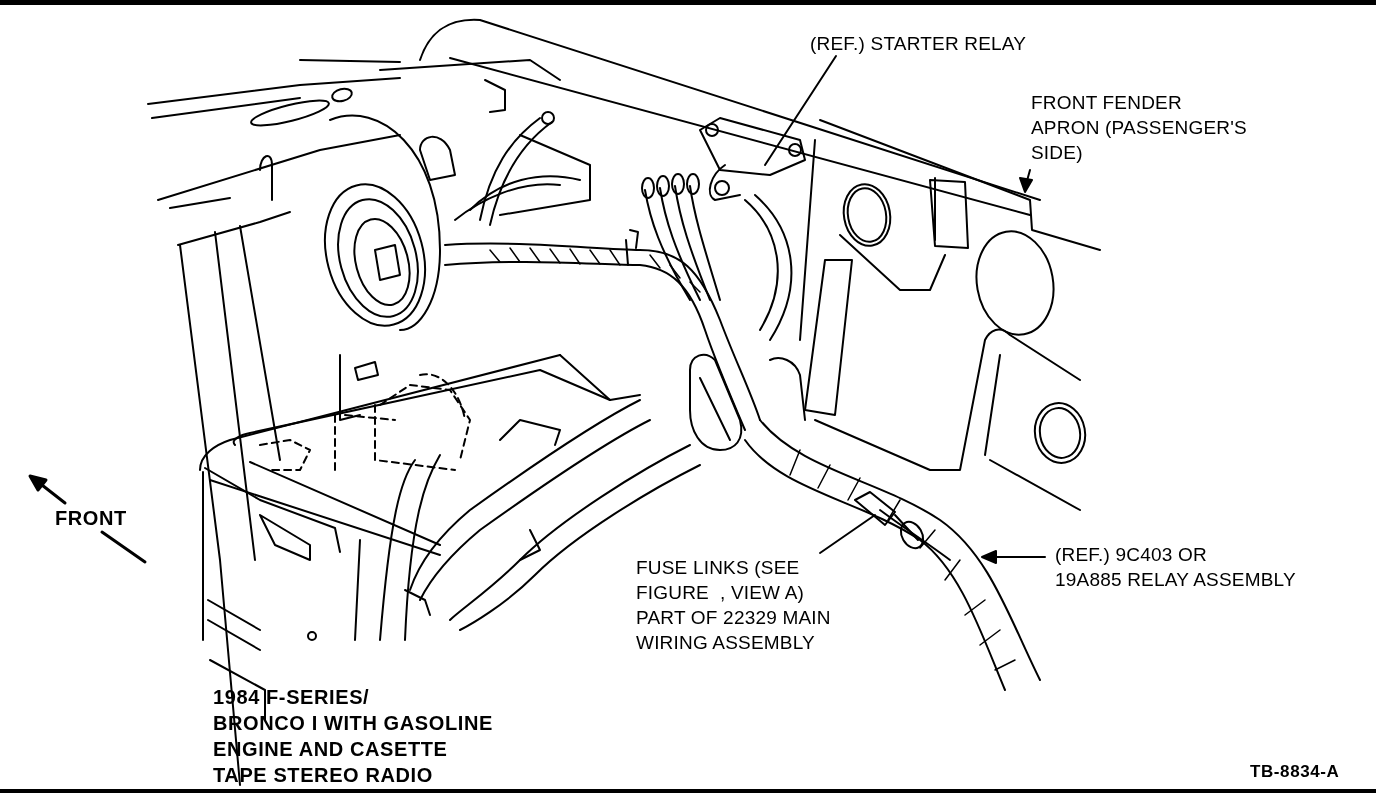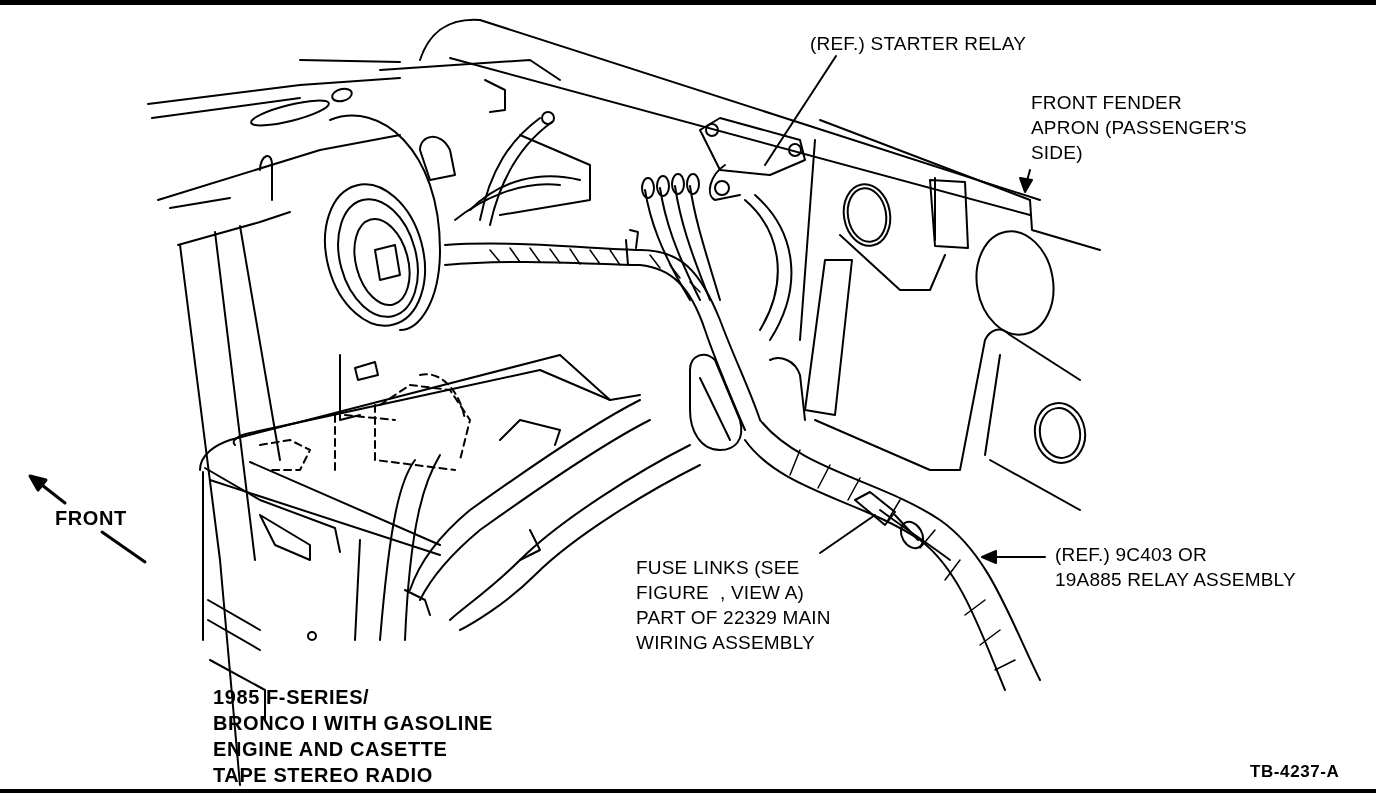--- a/index.html
+++ b/index.html
@@ -200,17 +200,17 @@
 <div class="lbl" id="fender-label">FRONT FENDER
 APRON (PASSENGER'S
 SIDE)</div>
 <div class="lbl" id="fuse-label">FUSE LINKS (SEE
 FIGURE  , VIEW A)
 PART OF 22329 MAIN
 WIRING ASSEMBLY</div>
 <div class="lbl" id="wiring-label">(REF.) 9C403 OR
 19A885 RELAY ASSEMBLY</div>
 <div class="lbl lbl-bold" id="front-label">FRONT</div>
-<div class="lbl lbl-bold" id="caption">1985 F-SERIES/
+<div class="lbl lbl-bold" id="caption">1984 F-SERIES/
 BRONCO I WITH GASOLINE
 ENGINE AND CASETTE
 TAPE STEREO RADIO</div>
-<div class="lbl lbl-bold" id="fig-id">TB-4237-A</div>
+<div class="lbl lbl-bold" id="fig-id">TB-8834-A</div>
 
 </body></html>

